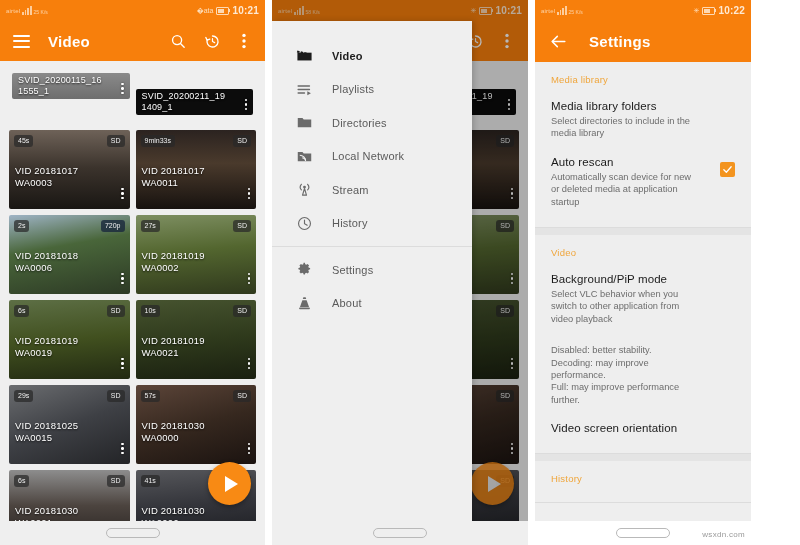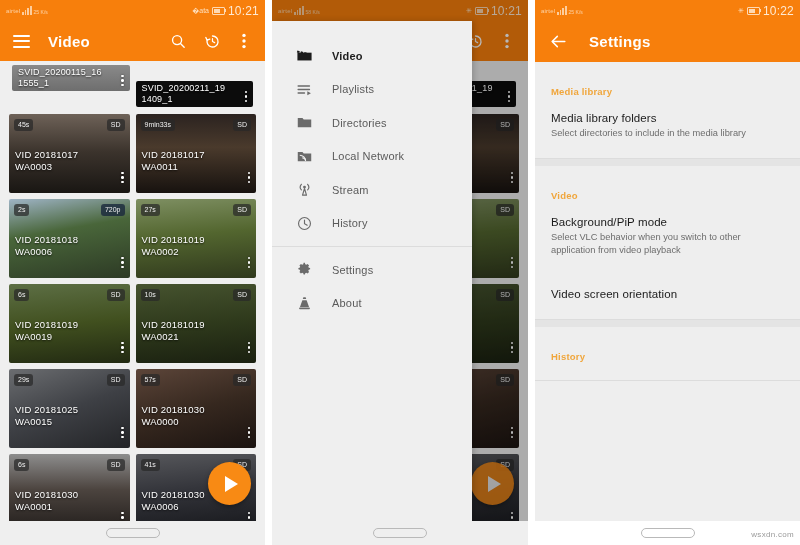--- a/index.html
+++ b/index.html
@@ -9,41 +9,41 @@
     font-family:"Liberation Sans", sans-serif;
     overflow:hidden;
   }
   .screens{position:relative;width:800px;height:545px;display:flex;}
 
   
   .panel{position:relative;overflow:hidden;background:#efefef;}
   .p1{width:265px;height:545px;}
   .gap{width:7px;height:545px;background:#ffffff;}
   .p2{width:256px;height:545px;}
-  .p3{width:265px;height:545px;}
+  .p3{width:216px;height:545px;}
 
   
   .statusbar{
     height:21px;background:#f77f0c;position:relative;
     display:flex;align-items:center;justify-content:space-between;
     padding:0 6px;box-sizing:border-box;
   }
   .sb-left{display:flex;align-items:flex-end;gap:2px;opacity:.78;}
   .sb-carrier{font-size:6px;color:#ffe9cf;letter-spacing:.2px;line-height:8px;}
   .sb-bars{display:flex;align-items:flex-end;gap:1px;height:9px;}
   .sb-bars i{display:block;width:1.6px;background:#ffe3c6;}
   .sb-bars i:nth-child(1){height:3px}.sb-bars i:nth-child(2){height:5px}
   .sb-bars i:nth-child(3){height:7px}.sb-bars i:nth-child(4){height:9px}
   .sb-kb{font-size:5px;color:#ffe9cf;line-height:5px;text-align:center;}
   .sb-right{display:flex;align-items:center;gap:3px;opacity:.9;}
   .sb-icon{font-size:7px;color:#ffe9cf;line-height:8px;}
   .sb-batt{width:11px;height:6px;border:1px solid #ffe3c6;border-radius:1px;position:relative;}
   .sb-batt:after{content:"";position:absolute;right:-2px;top:1.5px;width:1px;height:3px;background:#ffe3c6;}
   .sb-batt i{position:absolute;left:1px;top:1px;bottom:1px;width:6px;background:#ffe3c6;display:block;}
-  .sb-time{font-size:12px;color:#fff5e9;font-weight:normal;letter-spacing:.2px;}
+  .sb-time{font-size:10px;color:#fff5e9;font-weight:bold;letter-spacing:.2px;}
 
   
   .appbar{height:40px;background:#f77f0c;display:flex;align-items:center;padding:0 10px;box-sizing:border-box;}
   .appbar .title{color:#ffffff;font-size:15px;font-weight:bold;margin-left:16px;letter-spacing:.3px;}
   .appbar .spacer{flex:1;}
   .ic{width:22px;height:22px;display:flex;align-items:center;justify-content:center;}
   .ic svg{display:block;}
 
   
   .burger{width:17px;height:13px;display:flex;flex-direction:column;justify-content:space-between;}
@@ -71,21 +71,21 @@
   }
   .badge-res.hd{background:rgba(25,40,60,.8);}
   .cell-title{
     position:absolute;left:6px;bottom:20px;right:22px;color:#fff;
     font-size:9.5px;line-height:12px;text-shadow:0 1px 2px rgba(0,0,0,.75);
     letter-spacing:.2px;
   }
   .kebab{position:absolute;right:6px;bottom:10px;display:flex;flex-direction:column;gap:2px;}
   .kebab i{width:2.5px;height:2.5px;border-radius:50%;background:#fff;display:block;box-shadow:0 0 2px rgba(0,0,0,.6);}
   
-  .toprow{display:flex;width:100%;padding:4px 3px;box-sizing:border-box;}
+  .toprow{display:flex;width:100%;padding:12px 3px;box-sizing:border-box;}
   .topcell{position:relative;width:50%;height:26px;margin:0 3px;border-radius:2px;overflow:hidden;}
   .topcell .cell-title{bottom:2px;font-size:9px;line-height:11px;}
   .topcell .kebab{bottom:5px;}
 
   
   .fab{
     position:absolute;right:14px;bottom:40px;width:43px;height:43px;border-radius:50%;
     background:#f88a14;display:flex;align-items:center;justify-content:center;
     box-shadow:0 2px 5px rgba(0,0,0,.35);
   }
@@ -113,21 +113,21 @@
 
   
   .behind{position:absolute;inset:0;}
   .behind .dim{position:absolute;inset:0;background:rgba(0,0,0,.28);}
 
   
   .set-appbar{height:41px;background:#f77f0c;display:flex;align-items:center;padding:0 12px;box-sizing:border-box;}
   .set-appbar .title{color:#fff;font-size:15px;font-weight:bold;margin-left:20px;letter-spacing:.3px;}
   .set-body{position:absolute;left:0;right:0;top:62px;bottom:0;background:#eeeeee;overflow:hidden;}
   .sec{background:#eeeeee;padding:0 16px 10px 16px;}
-  .sec-head{color:#f0a63c;font-size:9.5px;font-weight:bold;padding:12px 0 8px 0;letter-spacing:.2px;margin-top:12px;}
+  .sec-head{color:#f0a63c;font-size:9.5px;font-weight:normal;padding:12px 0 8px 0;letter-spacing:.2px;}
   .srow{padding:7px 0 9px 0;position:relative;padding-right:34px;}
   .srow .st{color:#1b1b1b;font-size:11.5px;font-weight:normal;letter-spacing:.1px;}
   .srow .ss{color:#6d6d6d;font-size:9.3px;line-height:12.4px;margin-top:3px;}
   .cbx{
     position:absolute;right:0;top:13px;width:15px;height:15px;border-radius:2px;
     background:#f3941f;display:flex;align-items:center;justify-content:center;
   }
   .cbx svg{display:block;}
   .sdiv{height:1px;background:#dcdcdc;}
   .gapbar{height:7px;background:#e4e4e4;}
@@ -658,31 +658,43 @@
     </div>
 
     <div class="set-body">
 
       <div class="sec">
         <div class="sec-head">Media library</div>
         <div class="srow">
           <div class="st">Media library folders</div>
           <div class="ss">Select directories to include in the media library</div>
         </div>
+        <div class="srow">
+          <div class="st">Auto rescan</div>
+          <div class="ss">Automatically scan device for new or deleted media at application startup</div>
+          <div class="cbx">
+            <svg width="11" height="11" viewBox="0 0 24 24">
+                <polyline points="4,12.5 9.5,18 20,6" fill="none" stroke="#fff" stroke-width="2.8" stroke-linecap="round" stroke-linejoin="round"></polyline>
+              </svg>
+          </div>
+        </div>
       </div>
       <div class="sdiv"></div>
       <div class="gapbar"></div>
 
       <div class="sec">
         <div class="sec-head">Video</div>
         <div class="srow">
           <div class="st">Background/PiP mode</div>
           <div class="ss">Select VLC behavior when you switch to other application from video playback</div>
         </div>
         <div class="srow">
+          <div class="ss" style="white-space:pre-line">Disabled: better stability.
+Decoding: may improve performance.
+Full: may improve performance further.</div>
         </div>
         <div class="srow">
           <div class="st">Video screen orientation</div>
         </div>
       </div>
       <div class="sdiv"></div>
       <div class="gapbar"></div>
 
       <div class="sec">
         <div class="sec-head">History</div>

